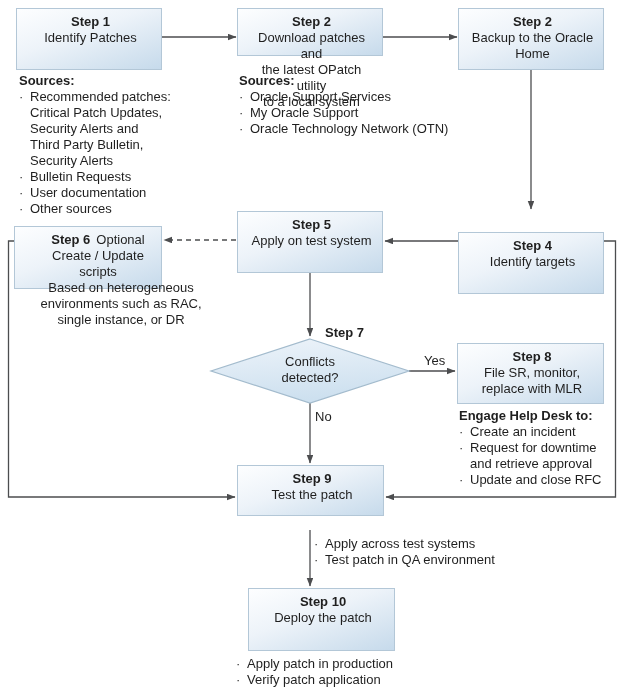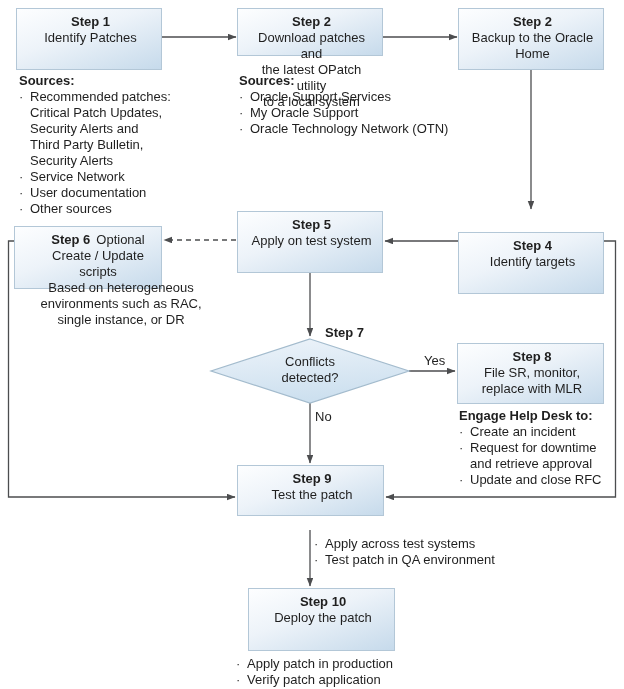--- a/index.html
+++ b/index.html
@@ -131,21 +131,21 @@
     <div class="li">
         <span class="dot">·</span>
         <span class="itxt">Recommended patches:
 Critical Patch Updates,
 Security Alerts and
 Third Party Bulletin,
 Security Alerts</span>
       </div>
     <div class="li">
         <span class="dot">·</span>
-        <span class="itxt">Service Network</span>
+        <span class="itxt">Bulletin Requests</span>
       </div>
     <div class="li">
         <span class="dot">·</span>
         <span class="itxt">User documentation</span>
       </div>
     <div class="li">
         <span class="dot">·</span>
         <span class="itxt">Other sources</span>
       </div>
   </div>

